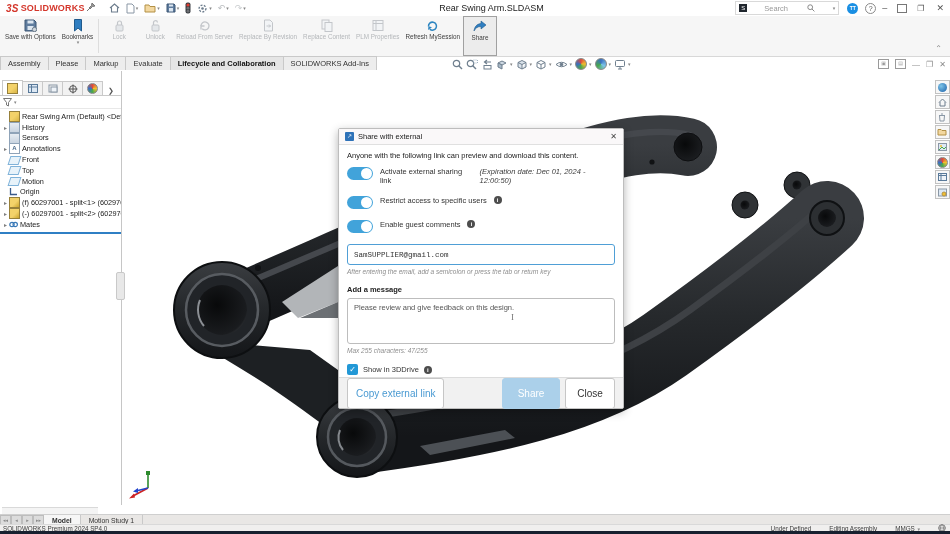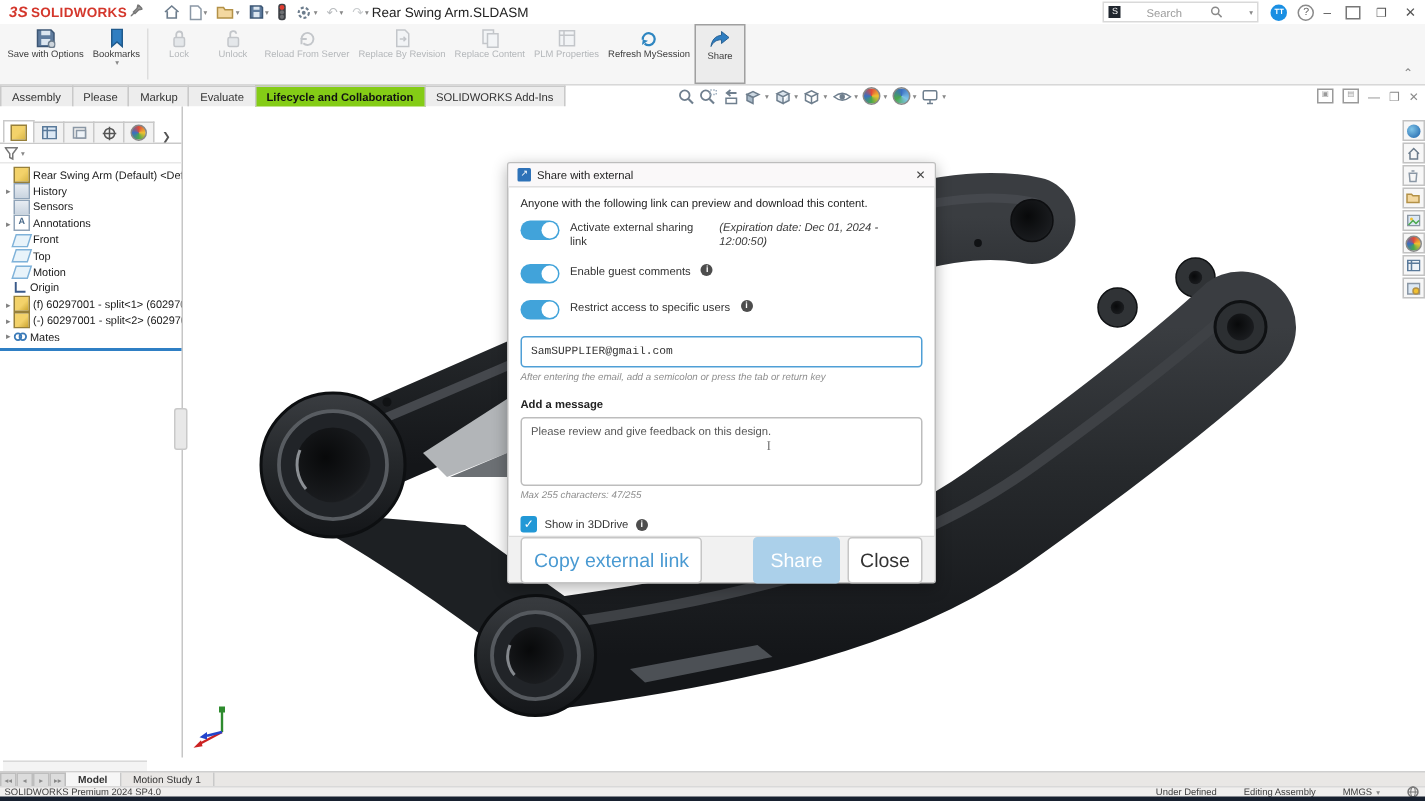--- a/index.html
+++ b/index.html
@@ -9,38 +9,38 @@
   .titlebar{left:0;top:0;width:950px;height:16px;background:#fff;display:flex;align-items:center;font-size:9px;color:#333;}
   .logo{display:flex;align-items:center;margin-left:6px;font-weight:bold;color:#d4372c;font-size:9px;letter-spacing:.2px;}
   .logo .dss{font-style:italic;margin-right:2px;font-size:10px;}
   .menus{display:flex;margin-left:14px;}
   .menus span{padding:0 7px;cursor:default;}
   .pin{color:#666;font-size:8px;margin-left:2px;}
   .qat{display:flex;align-items:center;margin-left:12px;gap:2px;}
   .qat .qi{display:flex;align-items:center;padding:0 2px;}
   .qat svg{display:block;}
   .dd{font-size:5px;color:#888;margin-left:1px;}
-  .doc-title{flex:1;text-align:left;font-size:9px;color:#222;}
+  .doc-title{flex:1;text-align:center;font-size:9px;color:#222;}
   .searchbox{display:flex;align-items:center;border:1px solid #d9d9d9;background:#fff;height:12px;width:96px;padding:0 3px;gap:17px;}
   .searchbox .cube{width:8px;height:8px;background:#20262e;color:#fff;font-size:6px;line-height:8px;text-align:center;}
   .searchbox .ph{flex:1;color:#9a9a9a;font-size:7.5px;white-space:nowrap;overflow:hidden;}
   .avatar{width:11px;height:11px;border-radius:50%;background:#1a8fe3;color:#fff;font-size:5px;font-weight:bold;display:flex;align-items:center;justify-content:center;margin-left:8px;}
   .tbtn{color:#555;font-size:9px;padding:0 6px;}
   
   .ribbon{left:0;top:16px;width:950px;height:40px;background:#f6f6f6;border-bottom:1px solid #d8d8d8;display:flex;align-items:stretch;}
   .rb{display:flex;flex-direction:column;align-items:center;justify-content:flex-start;padding:3px 3px 1px;min-width:30px;text-align:center;font-size:6.3px;line-height:1.12;color:#3c3c3c;}
   .rb .lbl{margin-top:1px;}
   .rb.dis{color:#b4b7ba;}
   .rb.active{border:1px solid #a0a0a0;background:#ececec;}
   .rsep{width:1px;background:#ddd;margin:3px 2px;}
   .chev{position:absolute;right:8px;top:44px;color:#888;font-size:8px;}
   
-  .cmdtabs{left:0;top:56px;width:950px;height:15px;display:flex;align-items:center;}
+  .cmdtabs{left:0;top:56px;width:950px;height:15px;display:flex;align-items:flex-start;}
   .ctab{background:#ededed;border:1px solid #c9c9c9;border-bottom:none;font-size:7.5px;color:#333;padding:2px 7px 2px;margin-right:-1px;white-space:nowrap;}
-  .ctab.on{background:#84cc16;font-weight:bold;color:#111;position:relative;z-index:2;}
+  .ctab.on{background:#e5e5e5;font-weight:bold;color:#111;position:relative;z-index:2;}
   
   .headsup{left:452px;top:58px;display:flex;align-items:center;gap:3px;}
   .hu{display:flex;align-items:center;gap:1px;}
   .hu svg{display:block;}
   .docwin{left:878px;top:59px;display:flex;align-items:center;gap:6px;color:#8a8a8a;font-size:8px;}
   .docwin .bx{width:9px;height:8px;border:1px solid #9a9a9a;font-size:5px;color:#9a9a9a;text-align:center;line-height:7px;}
   
   .lpanel{left:0;top:71px;width:121px;height:434px;background:#fff;border-right:1px solid #c6c6c6;}
   .ftabs{display:flex;align-items:flex-end;height:14px;margin-top:10px;border-bottom:1px solid #c9c9c9;padding-left:2px;}
   .ftab{width:19px;height:13px;border:1px solid #c9c9c9;border-bottom:none;background:#f2f2f2;display:flex;align-items:center;justify-content:center;margin-right:-1px;}
@@ -58,41 +58,41 @@
   .taskpane{left:934px;top:80px;width:16px;display:flex;flex-direction:column;gap:1px;align-items:center;}
   .tp{width:13px;height:12px;border:1px solid #c2c2c2;background:#f7f7f7;display:flex;align-items:center;justify-content:center;}
   
   .mi{width:9px;height:9px;display:inline-block;}
   .mi-folder{background:linear-gradient(#e7ecf2,#c9d4e0);border:1px solid #8fa3b8;}
   .mi-A{border:1px solid #8fa3b8;background:#fff;color:#4a6a8a;font-size:6px;line-height:8px;text-align:center;font-weight:bold;}
   .mi-plane{width:9px;height:7px;border:1px solid #7fb2d9;background:rgba(190,220,240,.35);transform:skewX(-18deg);margin-top:1px;}
   .mi-part{background:linear-gradient(135deg,#f3d26a 55%,#caa42f);border:1px solid #97803a;}
   .mi-asm{background:linear-gradient(135deg,#f3d26a 50%,#d8b545);border:1px solid #97803a;position:relative;}
   
-  .dialog{left:338px;top:108px;width:284px;height:279px;background:#fff;border:1px solid #bdbdbd;border-radius:2px;box-shadow:0 3px 10px rgba(0,0,0,.3);display:flex;flex-direction:column;font-size:7.5px;color:#333;}
+  .dialog{left:338px;top:128px;width:284px;height:279px;background:#fff;border:1px solid #bdbdbd;border-radius:2px;box-shadow:0 3px 10px rgba(0,0,0,.3);display:flex;flex-direction:column;font-size:7.5px;color:#333;}
   .dlg-head{height:15px;background:#faf8f9;border-bottom:1px solid #e0e0e0;display:flex;align-items:center;padding:0 6px;flex:none;}
   .dlg-head .hicon{width:9px;height:9px;background:#2e72b8;color:#fff;font-size:6px;line-height:9px;text-align:center;border-radius:1px;margin-right:4px;}
   .dlg-head .htitle{flex:1;font-size:7.5px;color:#222;}
   .dlg-head .x{color:#444;font-size:8px;}
   .dlg-body{flex:1;padding:6px 8px 0;}
   .introtext{margin-bottom:7px;color:#222;}
   .togrow{display:flex;margin-bottom:11px;gap:7px;}
   .toggle{width:26px;height:13px;border-radius:7px;background:#41a3da;position:relative;flex:none;}
   .toggle .knob{position:absolute;right:1px;top:1px;width:11px;height:11px;border-radius:50%;background:#fff;}
   .note{font-style:italic;color:#3c3c3c;}
   .info{width:8px;height:8px;border-radius:50%;background:#4d4d4d;color:#fff;font-size:6px;line-height:8px;text-align:center;font-weight:bold;flex:none;}
   .emailinput{width:100%;box-sizing:border-box;height:21px;border:1.5px solid #4f9fd6;border-radius:3px;font-size:7.5px;color:#333;padding:0 6px;font-family:Liberation Mono, monospace;outline:none;background:#fff;}
   .hint{font-style:italic;color:#8e8e8e;font-size:6.5px;margin:3px 0 10px;}
   .msglabel{font-weight:bold;color:#222;margin-bottom:4px;}
   .msgarea{width:100%;box-sizing:border-box;height:46px;border:1px solid #bdbdbd;border-radius:3px;font-size:7.5px;color:#555;padding:4px 6px;resize:none;font-family:"Liberation Sans",sans-serif;outline:none;}
   .cursorI{position:absolute;left:172px;top:167px;color:#777;font-size:9px;font-family:"Liberation Serif",serif;}
   .chkrow{display:flex;align-items:center;gap:5px;margin-top:9px;}
   .chk{width:11px;height:11px;background:#2298d6;border-radius:2px;color:#fff;font-size:8px;line-height:11px;text-align:center;flex:none;}
   .dlg-foot{height:30px;background:#f1f1f1;border-top:1px solid #dcdcdc;display:flex;align-items:center;padding:0 8px;flex:none;border-radius:0 0 2px 2px;}
-  .btn{height:19px;border-radius:3px;font-size:13px;display:flex;align-items:center;justify-content:center;padding:5px 8px;}
+  .btn{height:19px;border-radius:3px;font-size:10px;display:flex;align-items:center;justify-content:center;padding:5px 8px;}
   .btn-copy{background:#fff;border:1px solid #c6c6c6;color:#4a9ad2;}
   .btn-share{background:#abd0ea;border:1px solid #abd0ea;color:#fff;margin-left:auto;width:40px;}
   .btn-close{background:#fff;border:1px solid #c6c6c6;color:#333;margin-left:5px;width:32px;}
   
   .bottomtabs{left:0;top:514px;width:950px;height:10px;background:#e9e7e5;border-top:1px solid #cfcfcf;display:flex;align-items:stretch;font-size:6.8px;color:#333;}
   .navsq{width:9px;border:1px solid #bdbdbd;background:#dcdcdc;color:#8a8a8a;font-size:5px;display:flex;align-items:center;justify-content:center;}
   .mtab{padding:0 8px;display:flex;align-items:center;border-right:1px solid #c9c9c9;}
   .mtab.on{background:#f6f6f6;font-weight:bold;}
   .statusbar{left:0;top:524px;width:950px;height:7px;background:#f0efee;border-top:1px solid #d9d9d9;display:flex;align-items:center;font-size:6.3px;color:#3c3c3c;padding:0;}
   .statusbar .lefttxt{margin-left:3px;}
@@ -553,28 +553,28 @@
       <span class="toggle">
           <span class="knob"></span>
         </span>
       <span>Activate external sharing link</span>
       <span class="note">(Expiration date: Dec 01, 2024 - 12:00:50)</span>
     </div>
     <div class="togrow">
       <span class="toggle">
           <span class="knob"></span>
         </span>
-      <span>Enable guest comments</span>
+      <span>Restrict access to specific users</span>
       <span class="info">i</span>
     </div>
     <div class="togrow">
       <span class="toggle">
           <span class="knob"></span>
         </span>
-      <span>Restrict access to specific users</span>
+      <span>Enable guest comments</span>
       <span class="info">i</span>
     </div>
     <input class="emailinput" type="text" value="SamSUPPLIER@gmail.com" style="">
     <div class="hint">After entering the email, add a semicolon or press the tab or return key</div>
     <div class="msglabel">Add a message</div>
     <textarea class="msgarea" style="">Please review and give feedback on this design.</textarea>
     <span class="cursorI">I</span>
     <div class="hint" style="margin-top:1px;">Max 255 characters: 47/255</div>
     <div class="chkrow">
       <span class="chk">✓</span>

